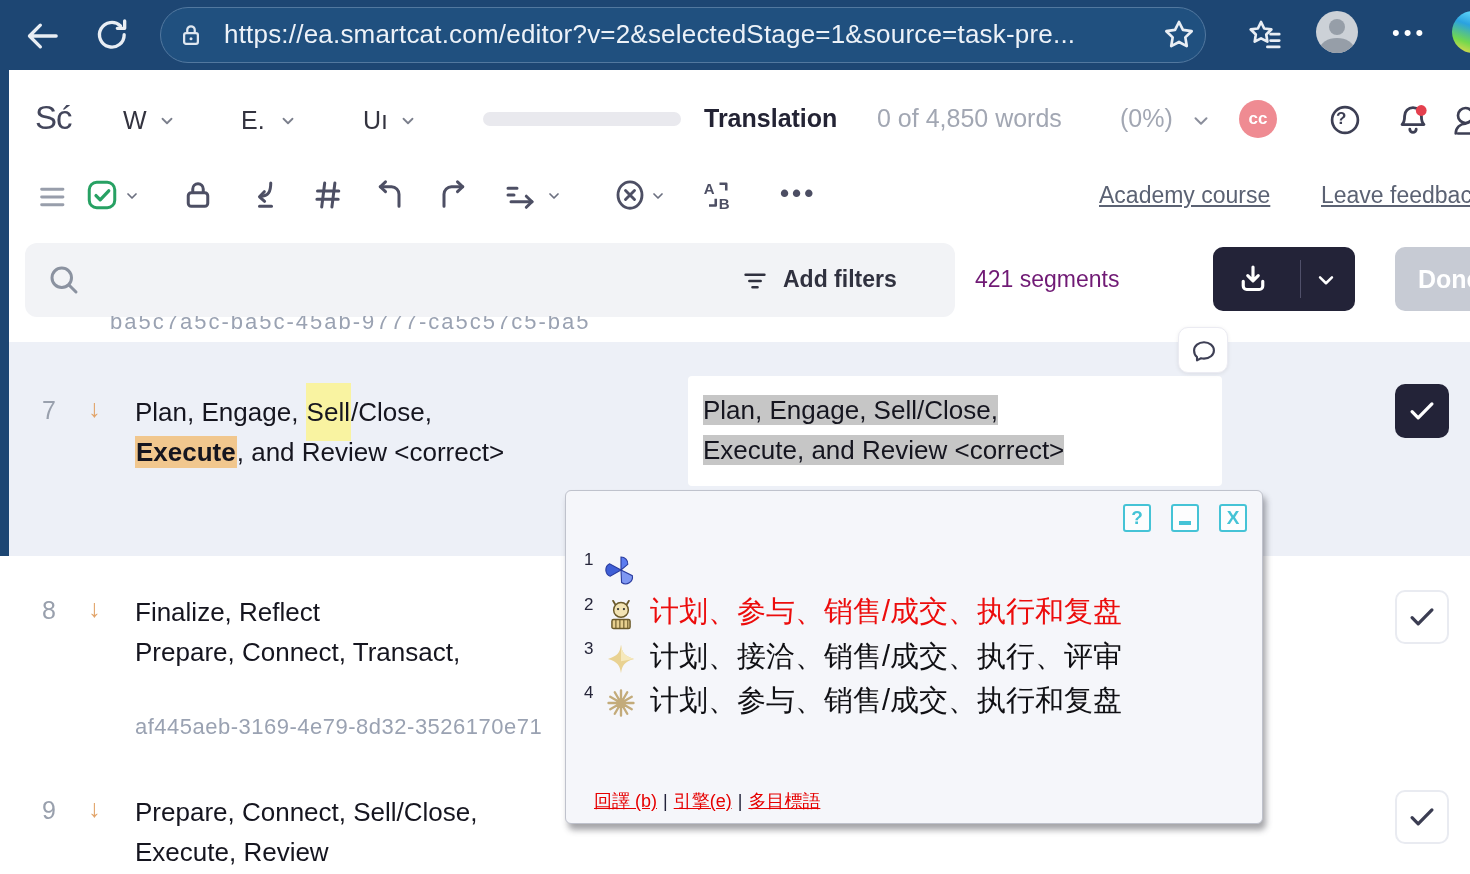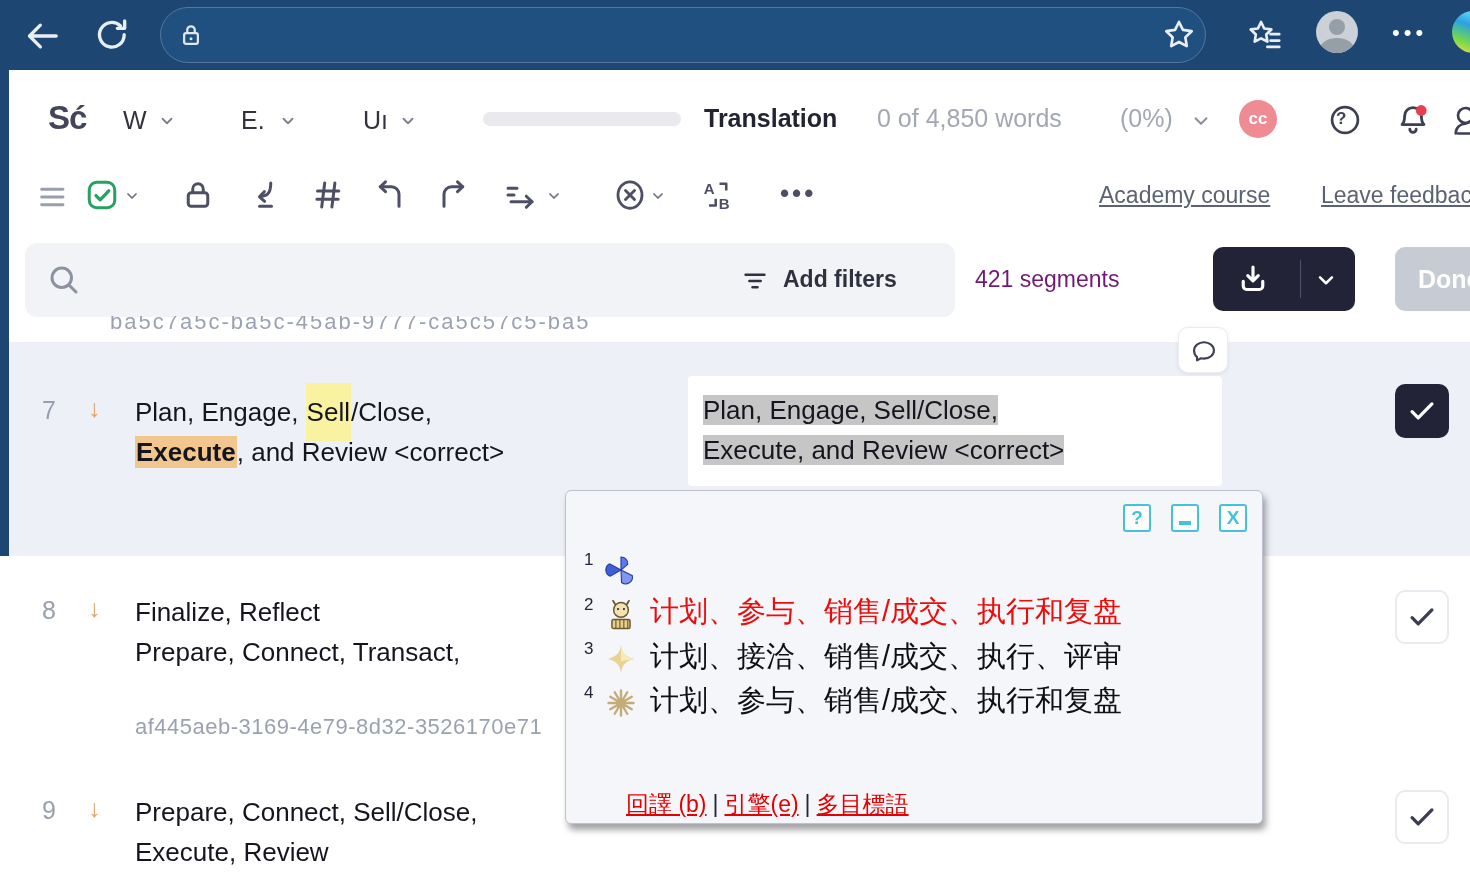--- a/index.html
+++ b/index.html
@@ -16,21 +16,21 @@
   .b-dots { left:1392px; top:20px; font-size:22px; color:#fff; letter-spacing:4px; }
   .avatar-circle { left:1316px; top:11px; width:42px; height:42px; border-radius:50%;
                    background:#ccd1d7; overflow:hidden; }
   .avatar-head { position:absolute; left:13px; top:8px; width:16px; height:16px; border-radius:50%; background:#969ea8; }
   .avatar-body { position:absolute; left:4px; top:27px; width:34px; height:22px; border-radius:50%; background:#969ea8; }
   .edge-partial { left:1452px; top:11px; width:42px; height:42px; border-radius:50%;
                   background:linear-gradient(200deg,#6be1ff 10%,#2aa2e0 40%,#73d84d 72%,#ffd84d 100%); }
 
   
   .left-strip { left:0; top:70px; width:9px; height:486px; background:#1d4673; z-index:6; }
-  .logo { left:48px; top:99px; font-size:33px; font-weight:bold; color:#43465b; letter-spacing:-1px; }
+  .logo { left:35px; top:99px; font-size:33px; font-weight:normal; color:#43465b; letter-spacing:-1px; }
   .menu-label { font-size:25px; color:#33333f; top:106px; }
   .progress-pill { left:483px; top:112px; width:198px; height:14px; border-radius:7px; background:#e9e9ee; }
   .stage-title { left:704px; top:104px; font-size:25px; font-weight:bold; color:#232334; }
   .head-gray { font-size:25px; color:#a2a7b3; top:104px; }
   .cc-badge { left:1239px; top:100px; width:38px; height:38px; border-radius:50%; background:#ef8b92;
               color:#fff; font-size:17px; font-weight:bold; text-align:center; line-height:38px; }
   .help-q { left:1336px; top:109px; font-size:17px; font-weight:bold; color:#3d3f54; }
 
   
   .tb-link { top:182px; font-size:23px; color:#5b6273; text-decoration:underline; white-space:nowrap; }
@@ -70,21 +70,21 @@
            box-shadow:3px 6px 6px rgba(55,55,65,.45); z-index:10; }
   .pp-btn { position:absolute; top:13px; width:28px; height:28px; border:2px solid #45c3d6;
             border-radius:3px; background:#fdfdfe; color:#45c3d6; font-size:19px; font-weight:bold;
             text-align:center; line-height:24px; }
   .pp-minbar { position:absolute; left:6px; bottom:5px; width:12px; height:4px; background:#45c3d6; }
   .pp-row { position:absolute; left:16px; height:44px; width:660px; }
   .pp-n { position:absolute; left:2px; top:1px; font-size:17px; color:#26263a; }
   .pp-ic { position:absolute; left:22px; top:4px; width:34px; height:34px; }
   .pp-text { position:absolute; left:68px; top:2px; font-size:29px; color:#101014; white-space:nowrap;margin-top:41px; }
   .pp-red { color:#ec0c0c; }
-  .pp-links { position:absolute; left:28px; top:298px; font-size:23px; white-space:nowrap;margin-left:32px; }
+  .pp-links { position:absolute; left:28px; top:298px; font-size:18px; white-space:nowrap; }
   .pp-link { color:#e60000; text-decoration:underline; }
   .pp-sep { color:#23233a; padding:0 6px; text-decoration:none; }
 </style>
 </head>
 <body>
 
 <div id="screen">
 
   <div class="abs browser-bar">
     <svg class="abs" style="left:22px;top:16px" width="40" height="40" viewBox="0 0 24 24">
@@ -93,20 +93,21 @@
     <svg class="abs" style="left:92px;top:15px" width="40" height="40" viewBox="0 0 24 24">
       <path d="M19.3 11.8a7.4 7.4 0 1 1-2.2-5.2" stroke="#e9eef4" stroke-width="2" fill="none" stroke-linecap="round"></path>
       <path d="M19.6 3.6v4.4h-4.4" stroke="#e9eef4" stroke-width="2" fill="none" stroke-linecap="round" stroke-linejoin="round"></path>
     </svg>
     <div class="abs url-bar"></div>
     <svg class="abs" style="left:176px;top:20px" width="30" height="30" viewBox="0 0 24 24">
       <rect x="6.5" y="10.5" width="11" height="8.5" rx="1.5" stroke="#dfe7f0" stroke-width="1.8" fill="none"></rect>
       <path d="M9 10.5V8a3 3 0 0 1 6 0v2.5" stroke="#dfe7f0" stroke-width="1.8" fill="none"></path>
       <circle cx="12" cy="15" r="1.2" fill="#dfe7f0"></circle>
     </svg>
+    <div class="abs url-text">https://ea.smartcat.com/editor?v=2&amp;selectedStage=1&amp;source=task-pre...</div>
     <svg class="abs" style="left:1160px;top:16px" width="38" height="38" viewBox="0 0 24 24">
       <path d="M12 3.8l2.5 5 5.5.8-4 3.9.9 5.5L12 16.4l-4.9 2.6.9-5.5-4-3.9 5.5-.8z" stroke="#e9eef4" stroke-width="1.7" fill="none" stroke-linejoin="round"></path>
     </svg>
     <svg class="abs" style="left:1246px;top:16px" width="38" height="38" viewBox="0 0 24 24">
       <path d="M9.5 3.8l2 4.1 4.5.6-3.2 3.2.7 4.5-4-2.1-4 2.1.7-4.5L3 8.5l4.5-.6z" stroke="#e9eef4" stroke-width="1.7" fill="none" stroke-linejoin="round"></path>
       <path d="M15.5 11.5h5.5 M15.5 15.5h5.5 M13.5 19.5h7.5" stroke="#e9eef4" stroke-width="1.7" stroke-linecap="round"></path>
     </svg>
     <div class="abs avatar-circle">
       <div class="avatar-head"></div>
       <div class="avatar-body"></div>

